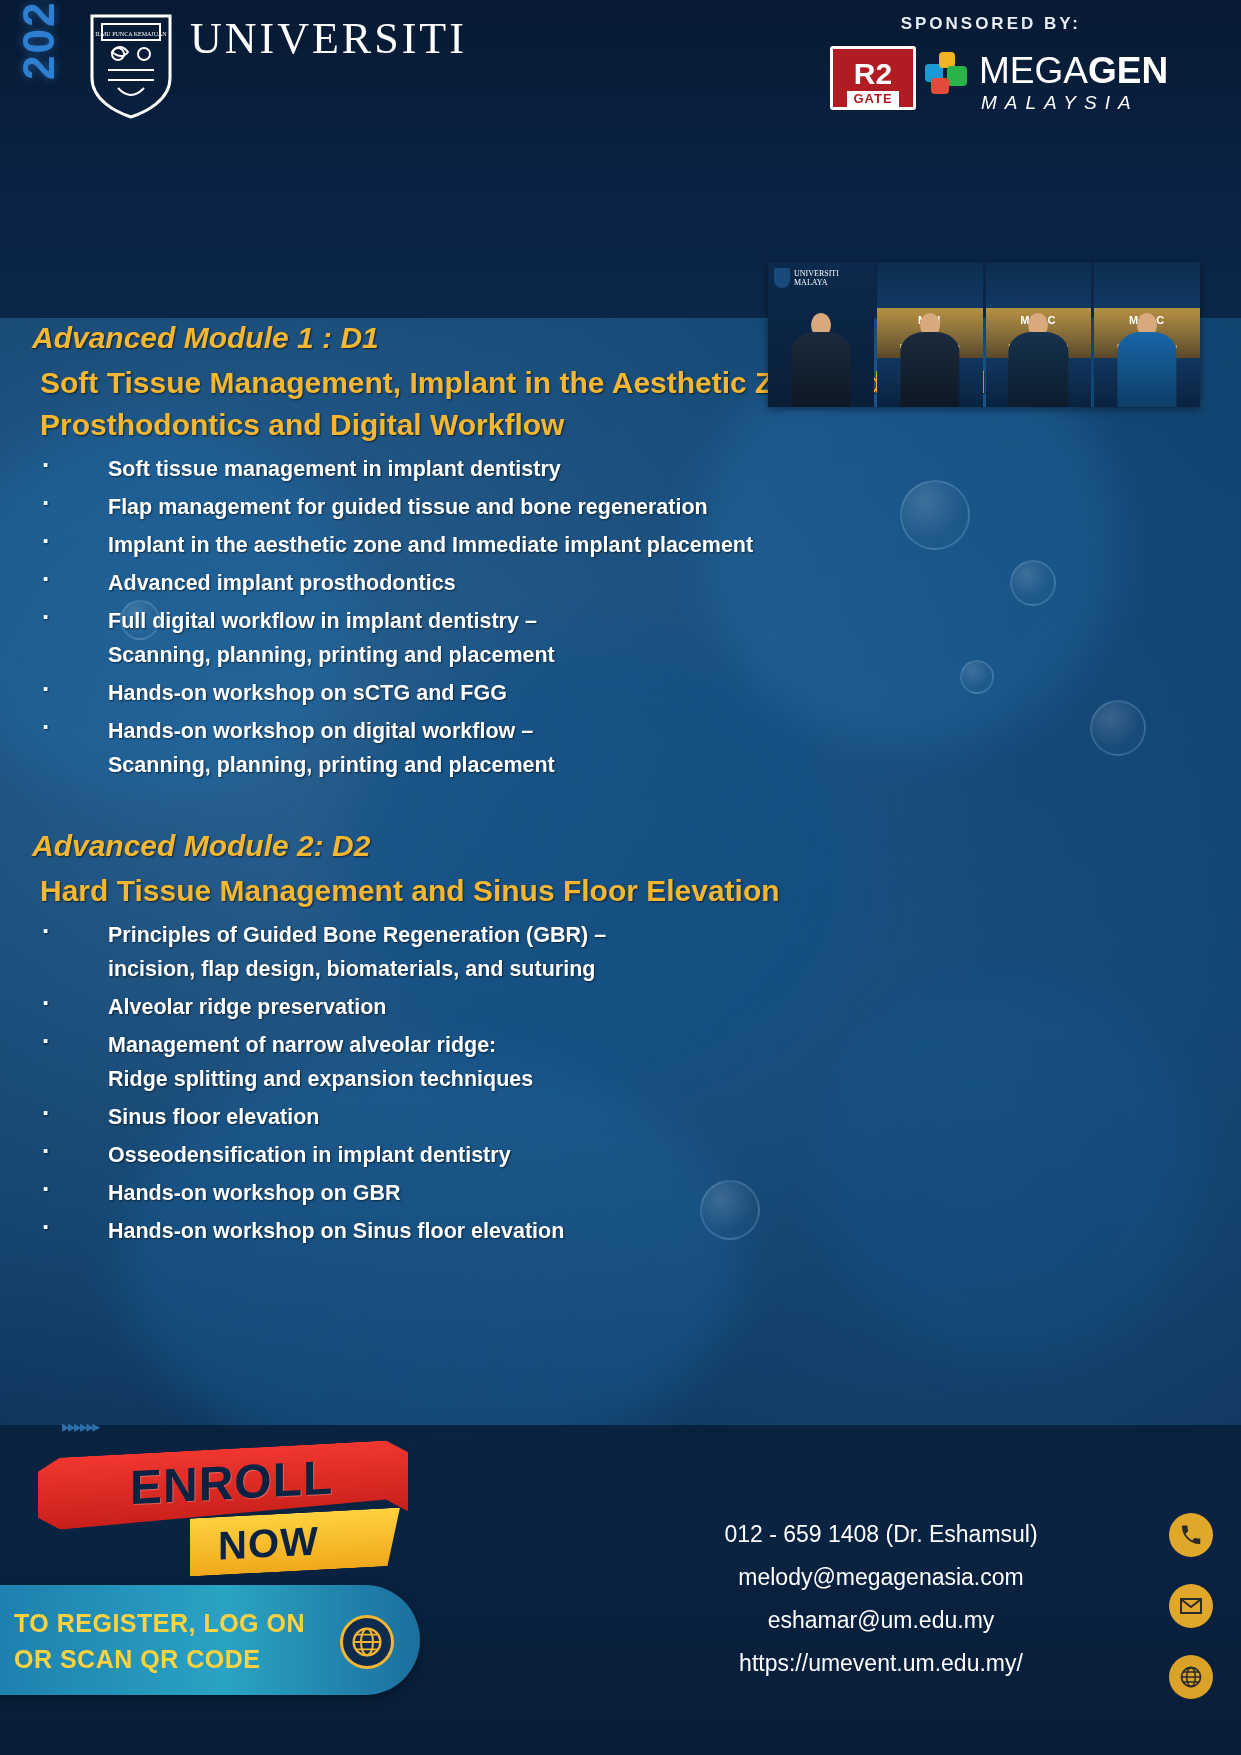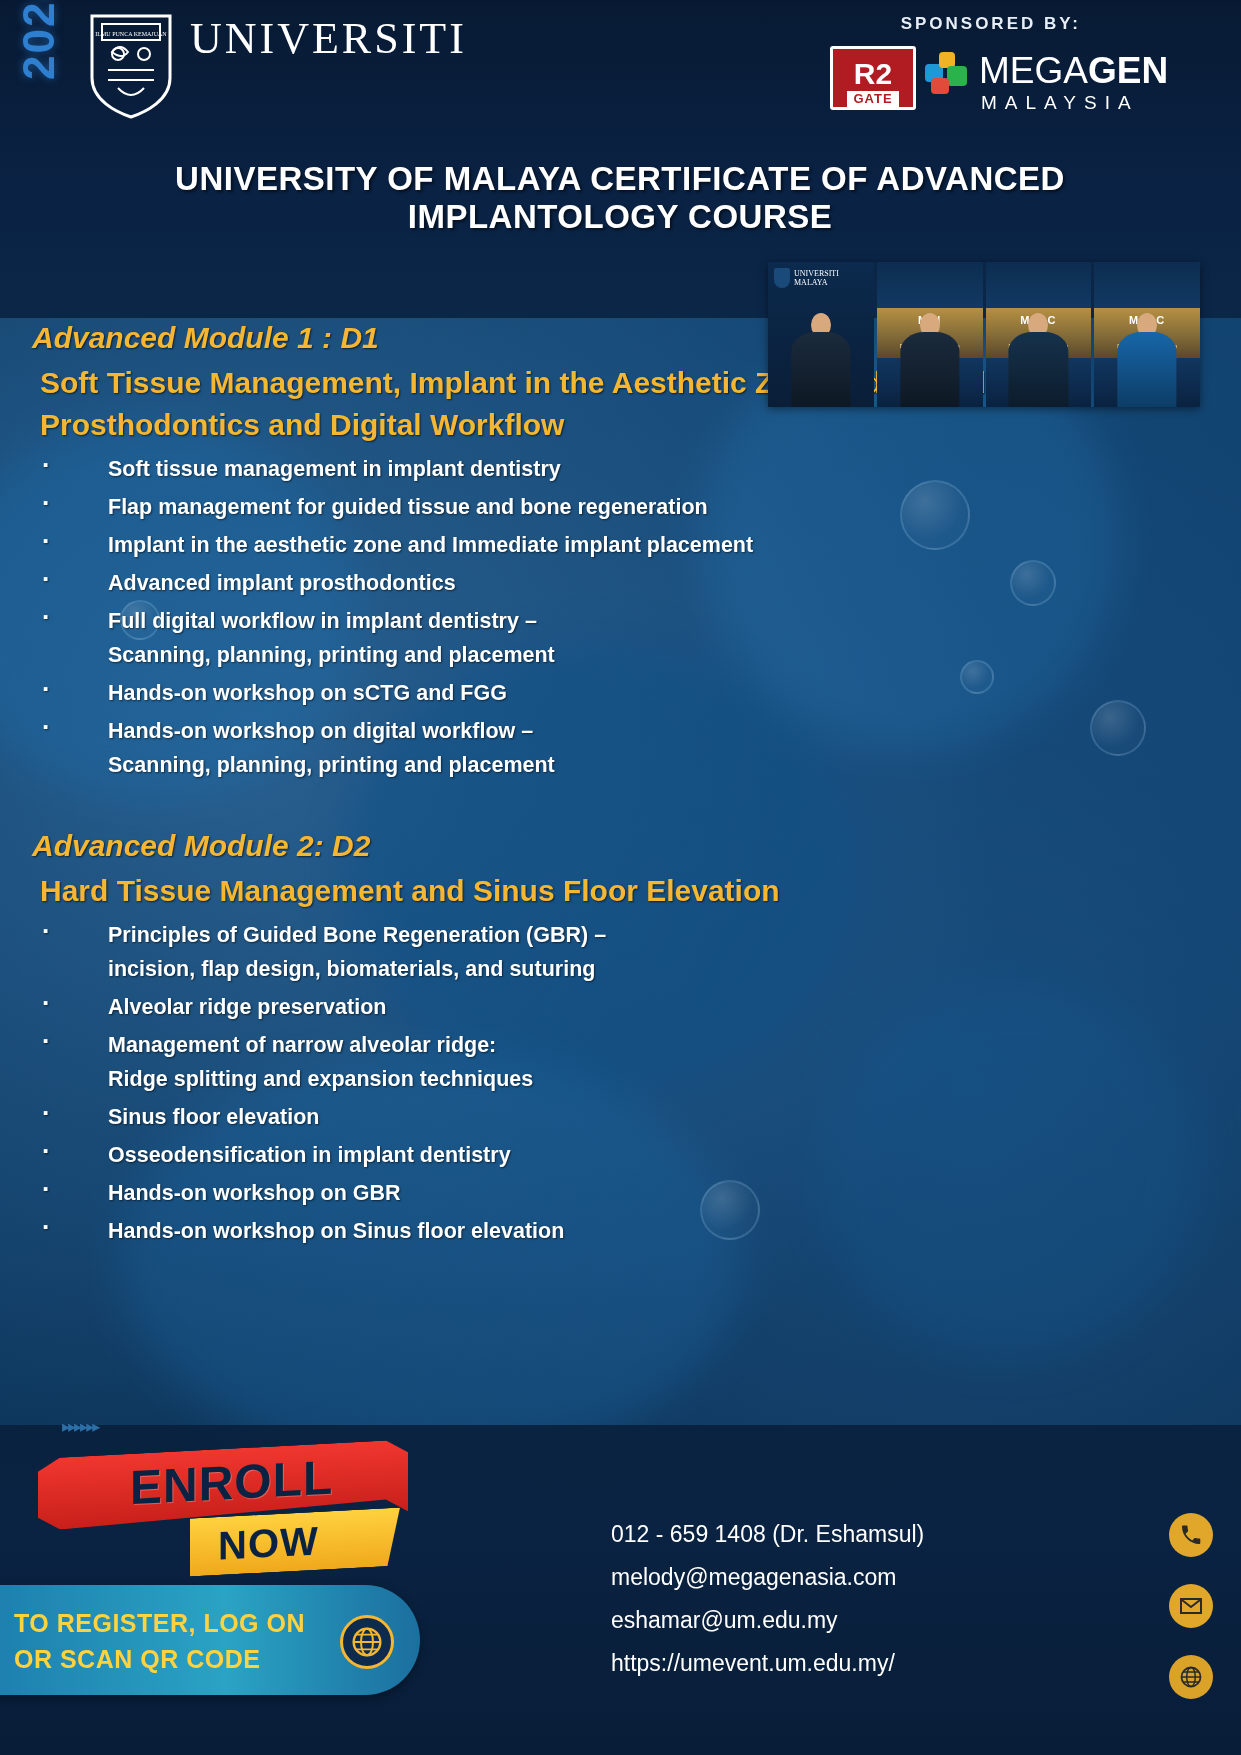--- a/index.html
+++ b/index.html
@@ -89,21 +89,21 @@
   .mg-mark .b { left: 14px; top: 0; width: 16px; height: 16px; background: #f0b323; }
   .mg-mark .c { left: 22px; top: 14px; width: 20px; height: 20px; background: #29b34a; }
   .mg-mark .d { left: 6px; top: 26px; width: 18px; height: 16px; background: #e24a3a; }
   .mg-text {
     position: absolute; left: 54px; top: 2px;
     color: #ffffff; font-size: 37px; font-weight: 400; letter-spacing: 0px;
   }
   .mg-text b { font-weight: 700; }
   .mg-sub {
     position: absolute; left: 56px; top: 44px;
-    color: #ffffff; font-size: 19px; letter-spacing: 8px;
+    color: #ffffff; font-size: 19px; letter-spacing: 8px; font-style: italic;
   }
 
   .course-title {
     position: absolute; left: 70px; top: 160px; width: 1100px;
     text-align: center; color: #ffffff;
     font-size: 33px; font-weight: 700; line-height: 38px; letter-spacing: 0.5px;
     text-shadow: 2px 2px 3px rgba(0,0,0,0.55);
   }
 
   
@@ -216,21 +216,21 @@
   }
   .globe-badge {
     position: absolute; left: 340px; top: 190px; width: 54px; height: 54px;
     border-radius: 50%; background: #0e2b4e; border: 3px solid #f5b731;
     display: flex; align-items: center; justify-content: center;
   }
   .globe-badge svg { width: 32px; height: 32px; }
 
   .contacts {
     position: absolute; right: 90px; top: 88px; width: 540px;
-    text-align: left; color: #ffffff; font-size: 23px; line-height: 43px;
+    text-align: center; color: #ffffff; font-size: 23px; line-height: 43px;
   }
   .cicons { position: absolute; right: 18px; top: 88px; width: 54px; }
   .cicon {
     width: 44px; height: 44px; border-radius: 50%;
     background: #e0a72b; display: flex; align-items: center; justify-content: center;
     margin-bottom: 27px;
   }
   .cicon svg { width: 24px; height: 24px; fill: #2a2a2a; }
   .cicon.dark { background: #dba22a; }
 </style>
@@ -285,21 +285,20 @@
           <i class="b"></i>
           <i class="c"></i>
           <i class="d"></i>
       </div>
       <div class="mg-text">
         <span>MEGA</span><b>GEN</b>
       </div>
       <div class="mg-sub">MALAYSIA</div>
     </div>
 
-    <div class="course-title">UNIVERSITY OF MALAYA CERTIFICATE OF ADVANCED IMPLANTOLOGY COURSE</div>
   </div>
 
   <div class="photos">
     <div class="photo p1">
       <div class="crestmini"></div>
       <div class="umtxt">UNIVERSITI MALAYA</div>
       <div class="head"></div>
       <div class="person"></div>
     </div>
     <div class="photo p2">

